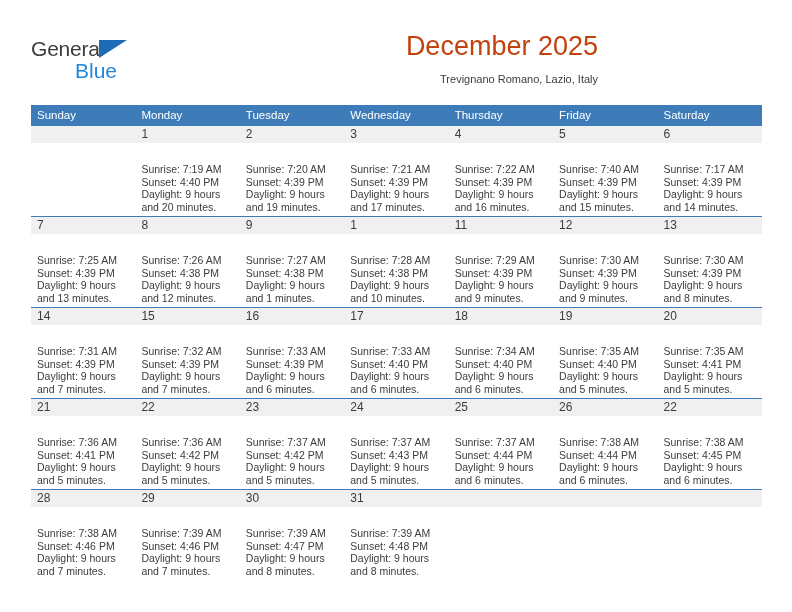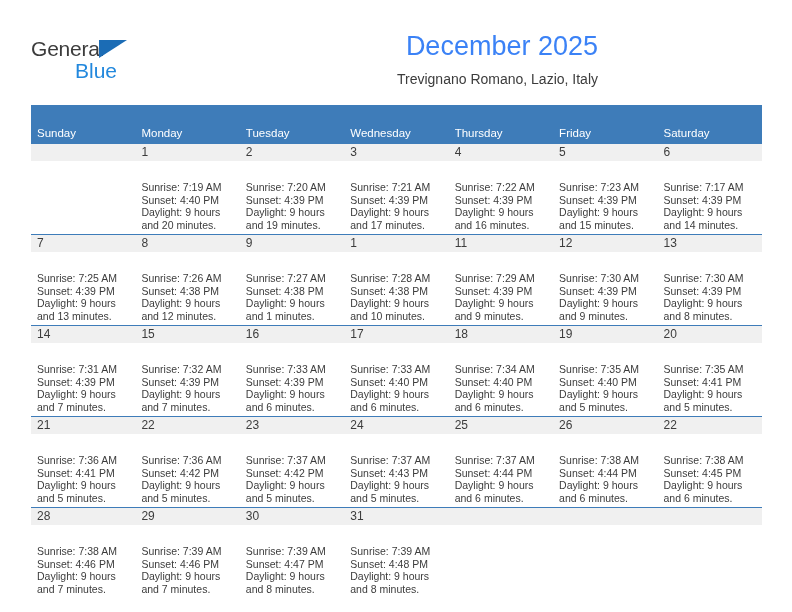--- a/index.html
+++ b/index.html
@@ -61,27 +61,27 @@
 
   .title-block {
     position: absolute;
     right: 30px;
     top: 30px;
     text-align: right;
   }
   .cal-title {
     font-size: 27px;
     line-height: 33px;
-    color: #3b82f6;
+    color: #c2410c;
     font-weight: normal;
     margin: 0;
     white-space: nowrap;
   }
   .cal-subtitle {
-    font-size: 14px;
+    font-size: 11px;
     line-height: 20px;
     color: #3c3c3c;
     margin: 6px 0 0 0;
     white-space: nowrap;
   }
 
   
   .calendar {
     position: absolute;
     left: 31px;
@@ -91,21 +91,21 @@
     table-layout: fixed;
   }
   .calendar col { width: 104.43px; }
 
   thead th {
     background: #3e7cb9;
     color: #ffffff;
     font-size: 11.5px;
     font-weight: normal;
     text-align: left;
-    padding: 22px 0 5px 6px;
+    padding: 4px 0 5px 6px;
     height: 10px;
     line-height: 12px;
   }
 
   tbody tr.week-row > td {
     border-top: 1.5px solid #3e7cb9;
     vertical-align: top;
     padding: 0;
     height: 90px;
   }
@@ -237,21 +237,21 @@
               <div>and 16 minutes.</div>
             </div>
           </div>
         </td>
         <td>
           <div class="cell">
             <div class="daynum-band">
               <span class="daynum">5</span>
             </div>
             <div class="details">
-              <div>Sunrise: 7:23 AM</div>
+              <div>Sunrise: 7:40 AM</div>
               <div>Sunset: 4:39 PM</div>
               <div>Daylight: 9 hours</div>
               <div>and 15 minutes.</div>
             </div>
           </div>
         </td>
         <td>
           <div class="cell">
             <div class="daynum-band">
               <span class="daynum">6</span>

